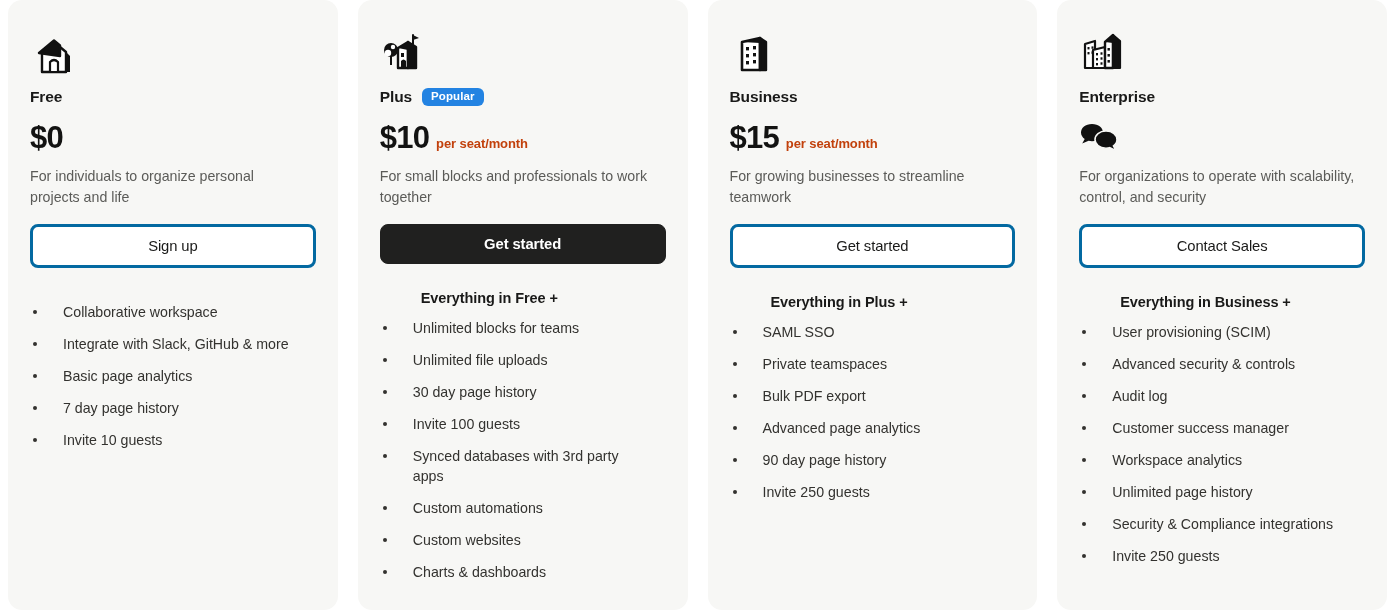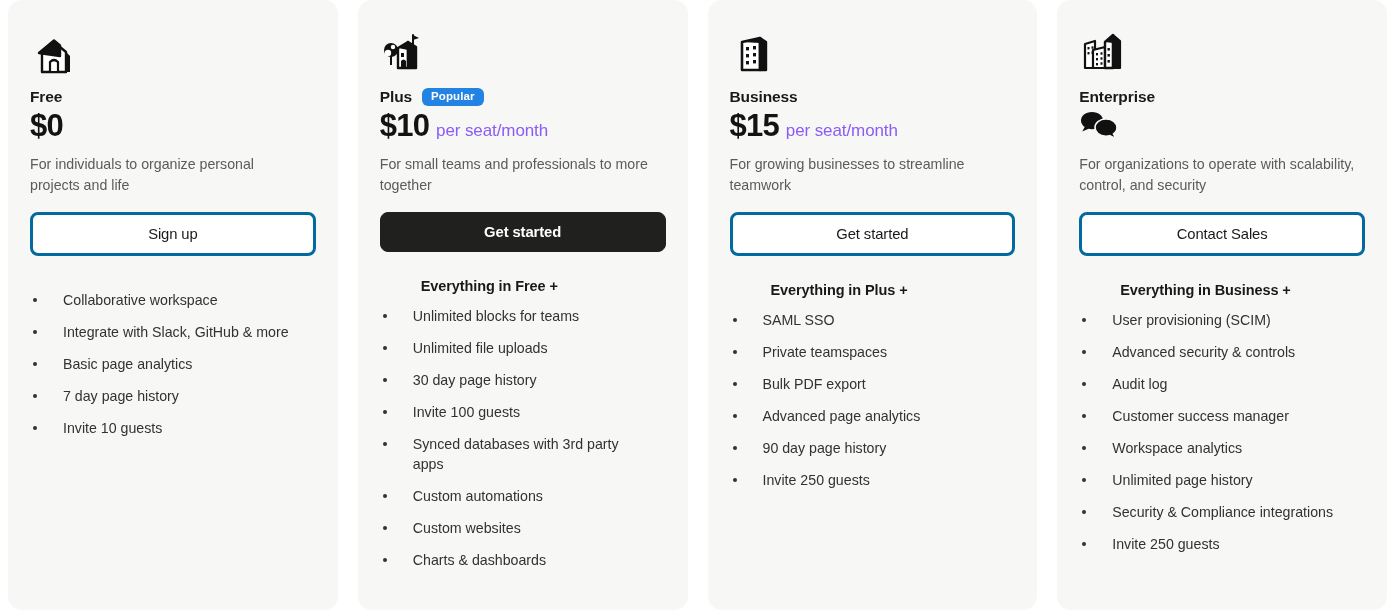--- a/index.html
+++ b/index.html
@@ -32,21 +32,21 @@
     height: 54px;
     display: flex;
     align-items: flex-end;
     margin-bottom: 10px;
   }
   .plan-icon svg { display: block; }
   .plan-name-row {
     display: flex;
     align-items: center;
     gap: 10px;
-    margin-bottom: 0;
+    margin-bottom: 12px;
     min-height: 22px;
   }
   .plan-name {
     font-size: 15.5px;
     font-weight: bold;
     color: #191918;
     letter-spacing: -0.1px;
   }
   .badge {
     background: #2383e2;
@@ -65,23 +65,23 @@
     height: 38px;
     margin-bottom: 4px;
   }
   .price-amount {
     font-size: 31px;
     font-weight: bold;
     color: #131312;
     letter-spacing: -0.8px;
   }
   .price-unit {
-    font-size: 17px;
-    font-weight: normal;
-    color: #8b5cf6;
+    font-size: 13px;
+    font-weight: bold;
+    color: #c2410c;
     letter-spacing: -0.1px;
   }
   .price-row.contact-row {
     align-items: center;
   }
   .plan-desc {
     font-size: 14.2px;
     line-height: 21px;
     color: #5b5b58;
     margin-top: 4px;
@@ -207,21 +207,21 @@
       </svg>
     </div>
     <div class="plan-name-row">
       <span class="plan-name">Plus</span>
       <span class="badge">Popular</span>
     </div>
     <div class="price-row">
       <span class="price-amount">$10</span>
       <span class="price-unit">per seat/month</span>
     </div>
-    <div class="plan-desc">For small teams and professionals to more together</div>
+    <div class="plan-desc">For small blocks and professionals to work together</div>
     <div class="cta-button dark">Get started</div>
     <div class="features-heading">Everything in Free +</div>
     <ul class="features-list">
       <li class="feature-item">
         <span class="feature-bullet"></span>
         <span>Unlimited blocks for teams</span>
       </li>
       <li class="feature-item">
         <span class="feature-bullet"></span>
         <span>Unlimited file uploads</span>

